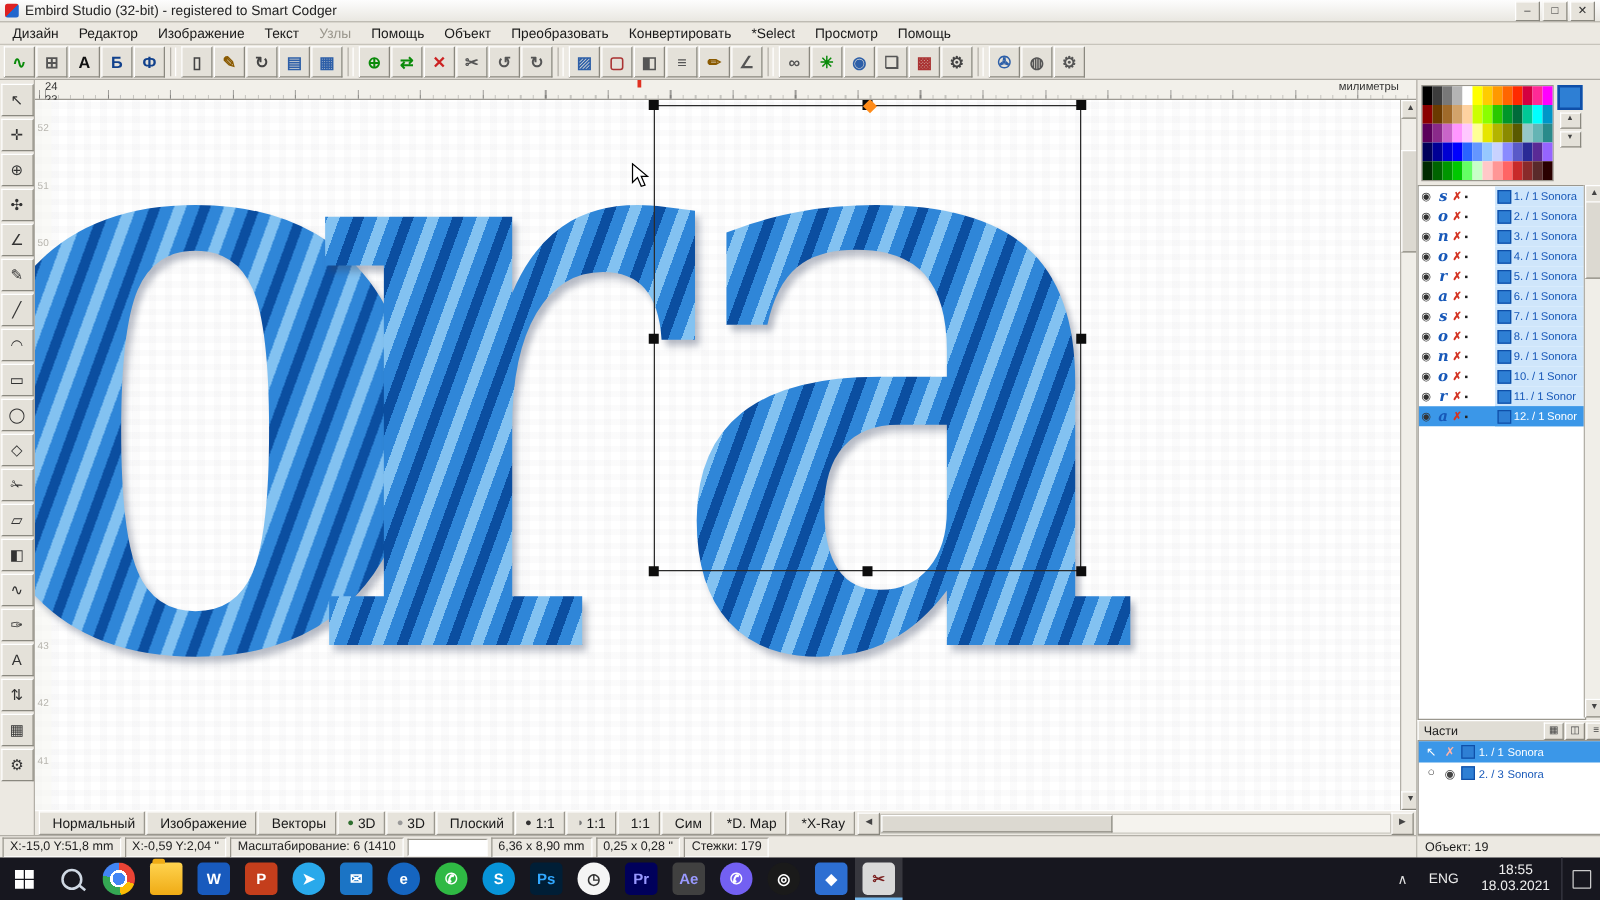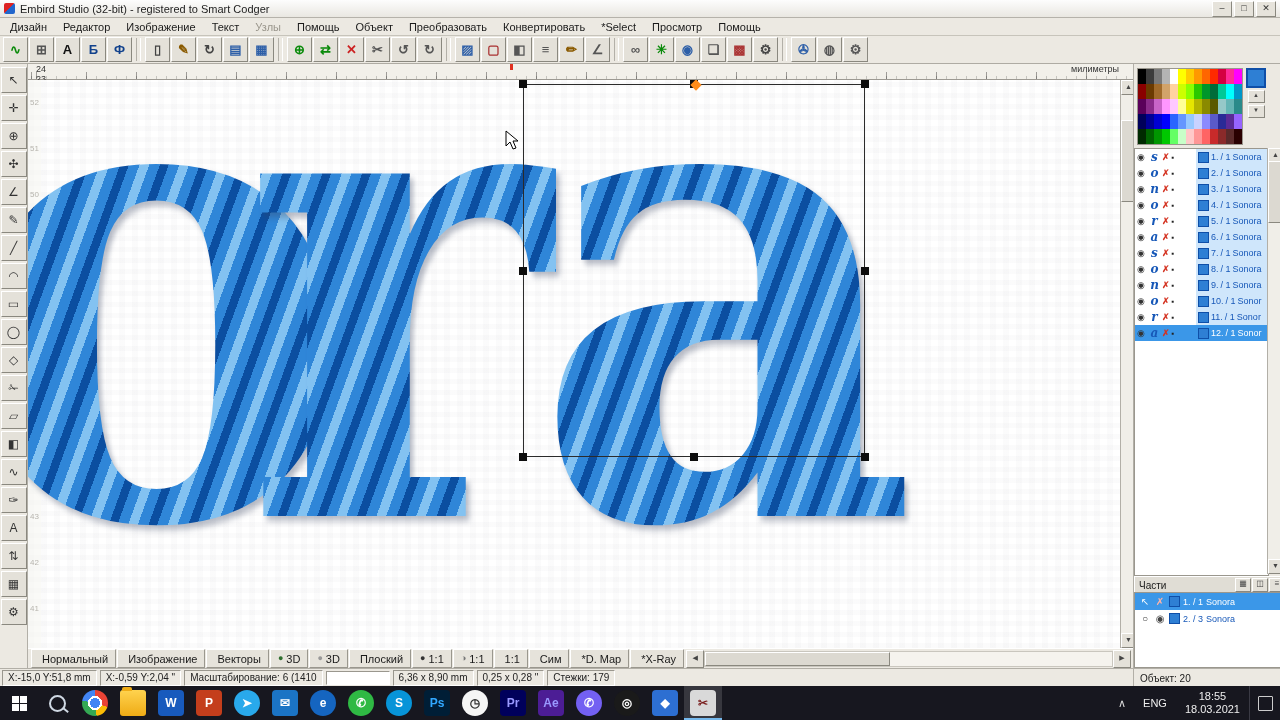--- a/index.html
+++ b/index.html
@@ -850,21 +850,21 @@
         <div class="prow">
           <span class="pglyph">○</span>
           <span class="pglyph" style="color: rgb(68, 68, 68);">◉</span>
           <span class="lchip" style="background:#2e7fd4;"></span>
           <span>2. / 3</span>
           <span>Sonora</span>
         </div>
       </div>
 
     <div class="objbar">
-      <span>Объект: 20</span>
+      <span>Объект: 19</span>
     </div>
   </div>
 
   <div class="abs taskbar">
     <span class="tslot">
       <span class="winlogo">
           <span></span>
           <span></span>
           <span></span>
           <span></span>
@@ -917,21 +917,21 @@
 
         <span class="tslot">
           <span class="appic round" style="background: rgb(245, 245, 245); color: rgb(51, 51, 51);">◷</span>
         </span>
 
         <span class="tslot">
           <span class="appic" style="background: rgb(0, 0, 91); color: rgb(153, 153, 255);">Pr</span>
         </span>
 
         <span class="tslot">
-          <span class="appic" style="background: #4c1d95; color: rgb(153, 153, 255);">Ae</span>
+          <span class="appic" style="background: #404040; color: rgb(153, 153, 255);">Ae</span>
         </span>
 
         <span class="tslot">
           <span class="appic round" style="background: rgb(115, 96, 242); color: rgb(255, 255, 255);">✆</span>
         </span>
 
         <span class="tslot">
           <span class="appic round" style="background: rgb(26, 26, 26); color: rgb(255, 255, 255);">◎</span>
         </span>
 

